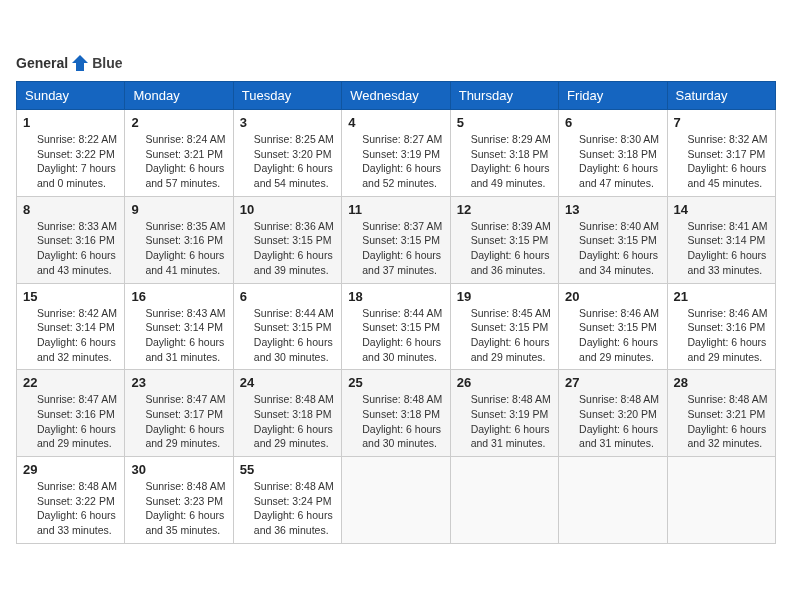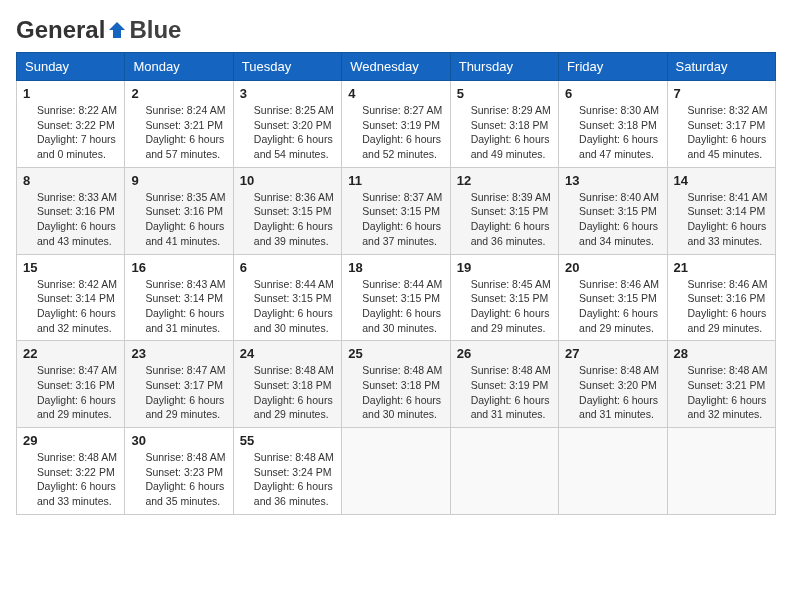--- a/index.html
+++ b/index.html
@@ -17,23 +17,24 @@
       margin-bottom: 8px;
     }
     .logo {
       display: flex;
       flex-direction: column;
       align-items: flex-start;
     }
     .logo-text {
       display: flex;
       align-items: center;
-      font-size: 24px;
+      font-size: 14px;
       font-weight: bold;
       color: #333;
+      margin-top: 37px;
     }
     .logo-icon {
       width: 20px;
       height: 20px;
       margin: 0 2px;
     }
     .title-area {
       text-align: right;
     }
     .month-title {

